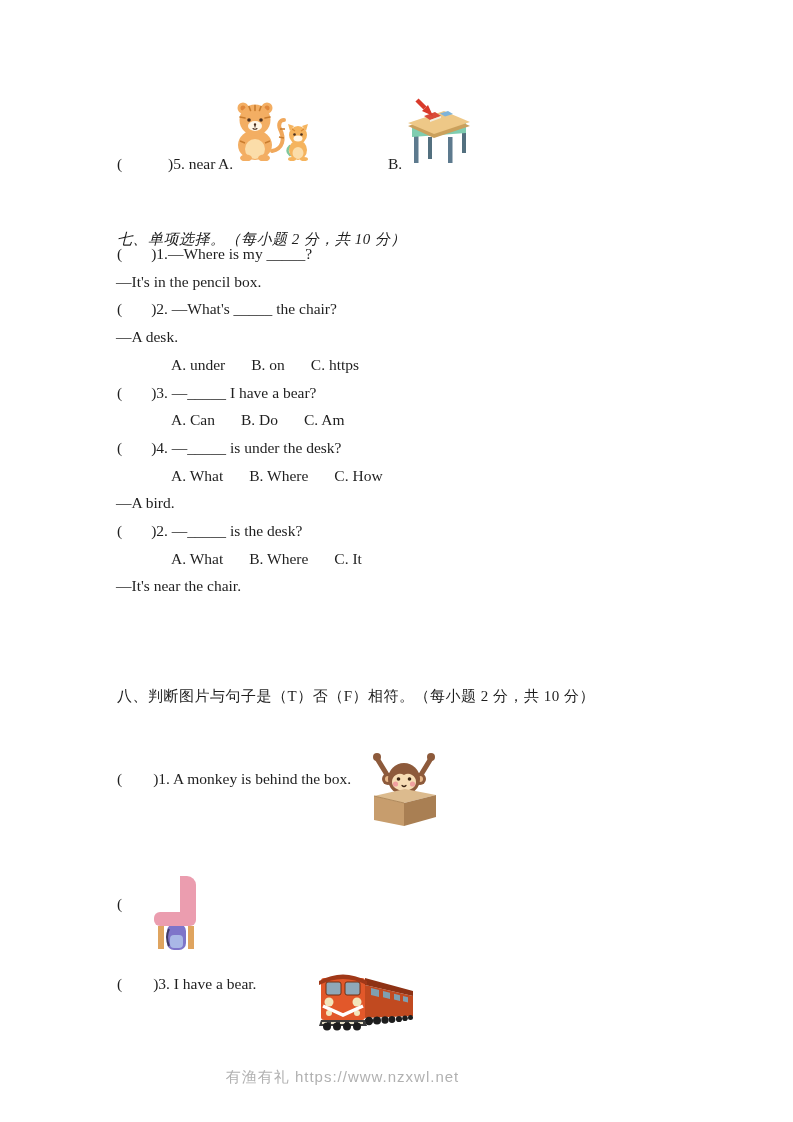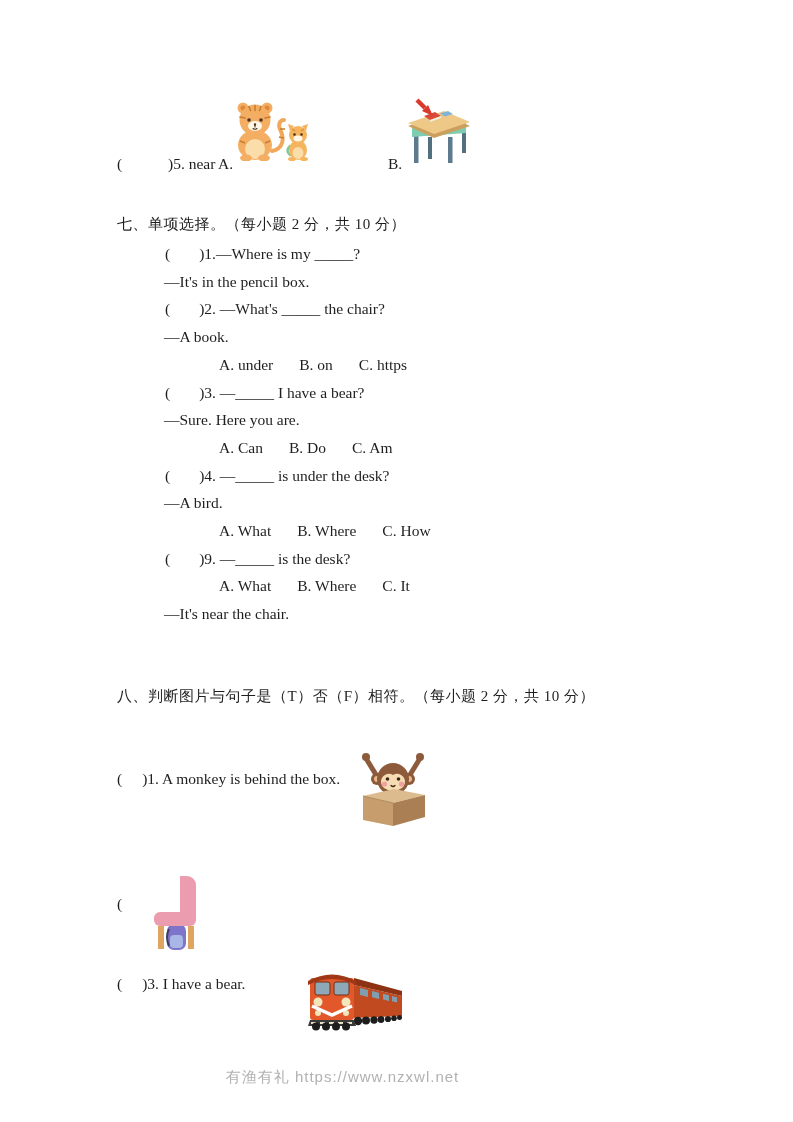--- a/index.html
+++ b/index.html
@@ -16,34 +16,34 @@
     color: #1e1e1e;
   }
   .abs { position: absolute; }
   
   #top-row { left: 0; top: 97px; width: 793px; height: 70px; }
   #top-row .t { position: absolute; top: 58px; white-space: pre; }
   #tiger-fig  { position: absolute; left: 228px; top: 2px;  width: 85px; height: 62px; }
   #desk-fig   { position: absolute; left: 404px; top: 0px;  width: 68px; height: 68px; }
   
   .sec-title { left: 117px; white-space: pre; font-size: 15px; letter-spacing: 0.5px; }
-  #sec7-title { top: 215px; }
+  #sec7-title { top: 230px; font-style: italic; }
   #sec8-title { top: 687px; }
   
   #sec7-list { left: 0; top: 240px; width: 793px; }
-  #sec7-list .line { line-height: 27.7px; white-space: pre; margin-left: 48px; }
+  #sec7-list .line { line-height: 27.7px; white-space: pre; }
   .l-q   { padding-left: 117px; }
   .l-q .qtext { margin-left: 29px; }
   .l-ans { padding-left: 116px; }
   .l-opt { padding-left: 171px; }
   .l-opt .opt { margin-right: 26px; }
   .l-opt .opt:last-child { margin-right: 0; }
   
   .s8-item { position: absolute; left: 117px; display: flex; align-items: flex-end; white-space: pre; }
-  .s8-item .itext { margin-left: 20px; }
+  .s8-item .itext { margin-left: 31px; }
   #s8-item-1 { top: 712px; height: 78px; }
   #s8-item-2 { top: 838px; height: 77px; }
   #s8-item-3 { top: 928px; height: 67px; }
   #monkey-fig { width: 85px;  height: 78px; margin-left: 10px; }
   #chair-fig  { width: 55px;  height: 77px; margin-left: 28px; }
   #train-fig  { width: 107px; height: 67px; margin-left: 57px; }
   .s8-item .itext, .s8-item .paren { line-height: 22px; }
   figure svg { display: block; width: 100%; height: 100%; }
   
   #footer {
@@ -118,32 +118,31 @@
   </div>
 
   <div id="sec7-title" class="abs sec-title">七、单项选择。（每小题 2 分，共 10 分）</div>
 
   <div id="sec7-list" class="abs">
 
     <div class="line l-q"><span class="paren">(</span><span class="qtext">)1.—Where is my _____?</span></div>
     <div class="line l-ans">—It's in the pencil box.</div>
 
     <div class="line l-q"><span class="paren">(</span><span class="qtext">)2. —What's _____ the chair?</span></div>
-    <div class="line l-ans">—A book.</div>
+    <div class="line l-ans">—A desk.</div>
     <div class="line l-opt"><span class="opt">A. under</span><span class="opt">B. on</span><span class="opt">C. https</span></div>
 
     <div class="line l-q"><span class="paren">(</span><span class="qtext">)3. —_____ I have a bear?</span></div>
-    <div class="line l-ans">—Sure. Here you are.</div>
     <div class="line l-opt"><span class="opt">A. Can</span><span class="opt">B. Do</span><span class="opt">C. Am</span></div>
 
     <div class="line l-q"><span class="paren">(</span><span class="qtext">)4. —_____ is under the desk?</span></div>
+    <div class="line l-opt"><span class="opt">A. What</span><span class="opt">B. Where</span><span class="opt">C. How</span></div>
     <div class="line l-ans">—A bird.</div>
-    <div class="line l-opt"><span class="opt">A. What</span><span class="opt">B. Where</span><span class="opt">C. How</span></div>
-
-    <div class="line l-q"><span class="paren">(</span><span class="qtext">)9. —_____ is the desk?</span></div>
+
+    <div class="line l-q"><span class="paren">(</span><span class="qtext">)2. —_____ is the desk?</span></div>
     <div class="line l-opt"><span class="opt">A. What</span><span class="opt">B. Where</span><span class="opt">C. It</span></div>
     <div class="line l-ans">—It's near the chair.</div>
   </div>
 
   <div id="sec8-title" class="abs sec-title">八、判断图片与句子是（T）否（F）相符。（每小题 2 分，共 10 分）</div>
 
   <div id="s8-item-1" class="s8-item">
     <span class="paren">(</span>
     <span class="itext">)1. A monkey is behind the box.</span>
     <figure id="monkey-fig">

